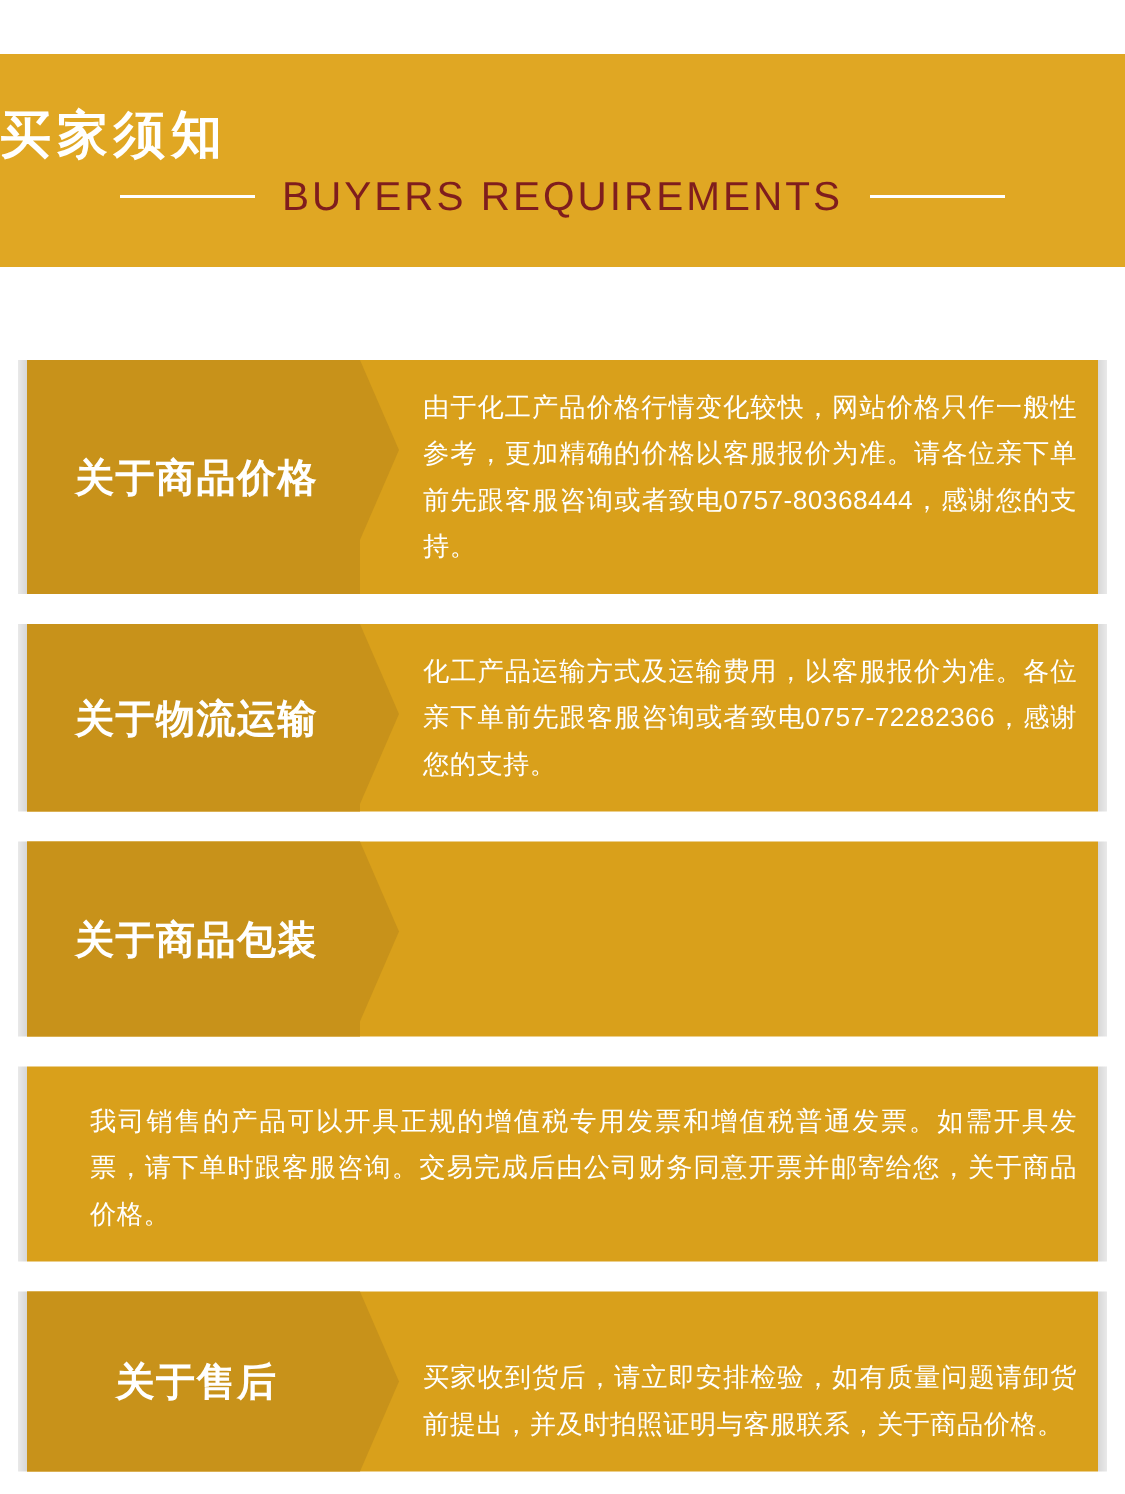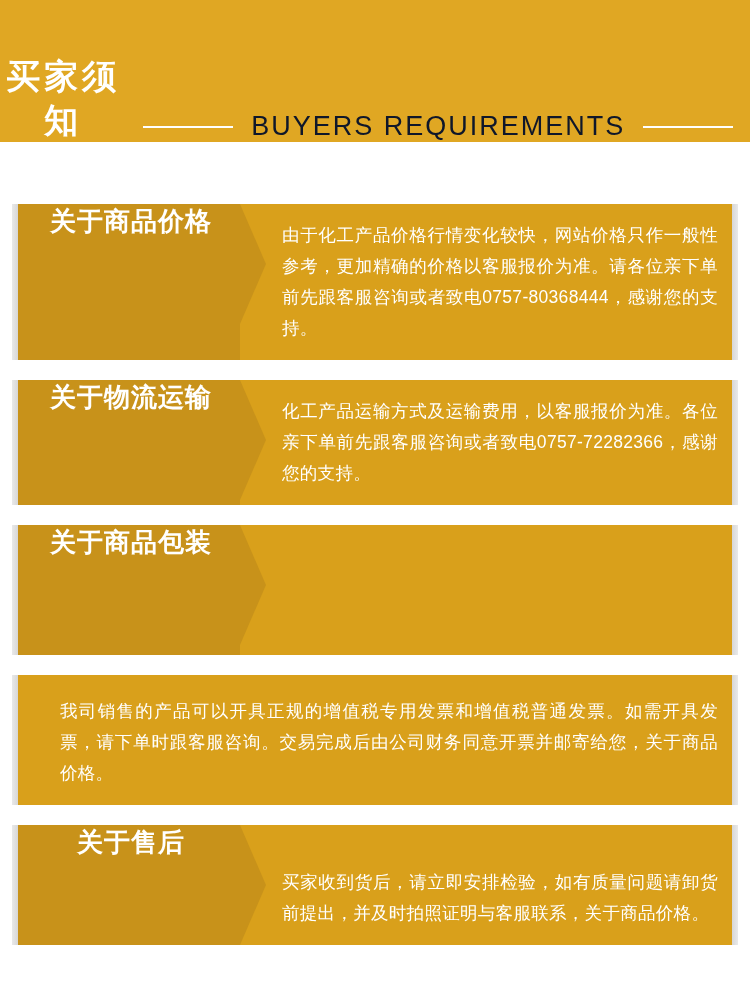--- a/index.html
+++ b/index.html
@@ -21,23 +21,24 @@
   }
 
   
   .header {
     position: relative;
     width: 750px;
     height: 142px;
     background: #e0a723;
     box-sizing: border-box;
     display: flex;
-    flex-direction: row;
-    align-items: flex-end;
+    flex-direction: column;
+    align-items: flex-start;
     justify-content: center;
+    margin-top: 36px;
   }
   .header-title {
     color: #ffffff;
     font-size: 34px;
     font-weight: bold;
     letter-spacing: 4px;
     line-height: 44px;
     margin: 0;
     padding: 0;
     text-align: center;
@@ -48,21 +49,21 @@
     justify-content: center;
     width: 100%;
     margin-top: 4px;
   }
   .header-rule {
     height: 2px;
     background: #ffffff;
     width: 90px;
   }
   .header-sub {
-    color: #0f172a;
+    color: #7f1d1d;
     font-size: 27px;
     letter-spacing: 2px;
     padding: 0 18px;
     white-space: nowrap;
   }
 
   
   .content {
     padding: 62px 18px 0 18px;
     box-sizing: border-box;
@@ -75,21 +76,21 @@
     background: #d9a01b;
     min-height: 120px;
     box-shadow: 0 0 0 0 rgba(0,0,0,0);
   }
   .req-label {
     position: relative;
     width: 222px;
     flex: 0 0 222px;
     background: #c8921a;
     display: flex;
-    align-items: flex-start;
+    align-items: center;
     justify-content: center;
     padding: 0 10px 0 14px;
     box-sizing: border-box;
     z-index: 2;
   }
   
   .req-label::after {
     content: "";
     position: absolute;
     top: 0;

